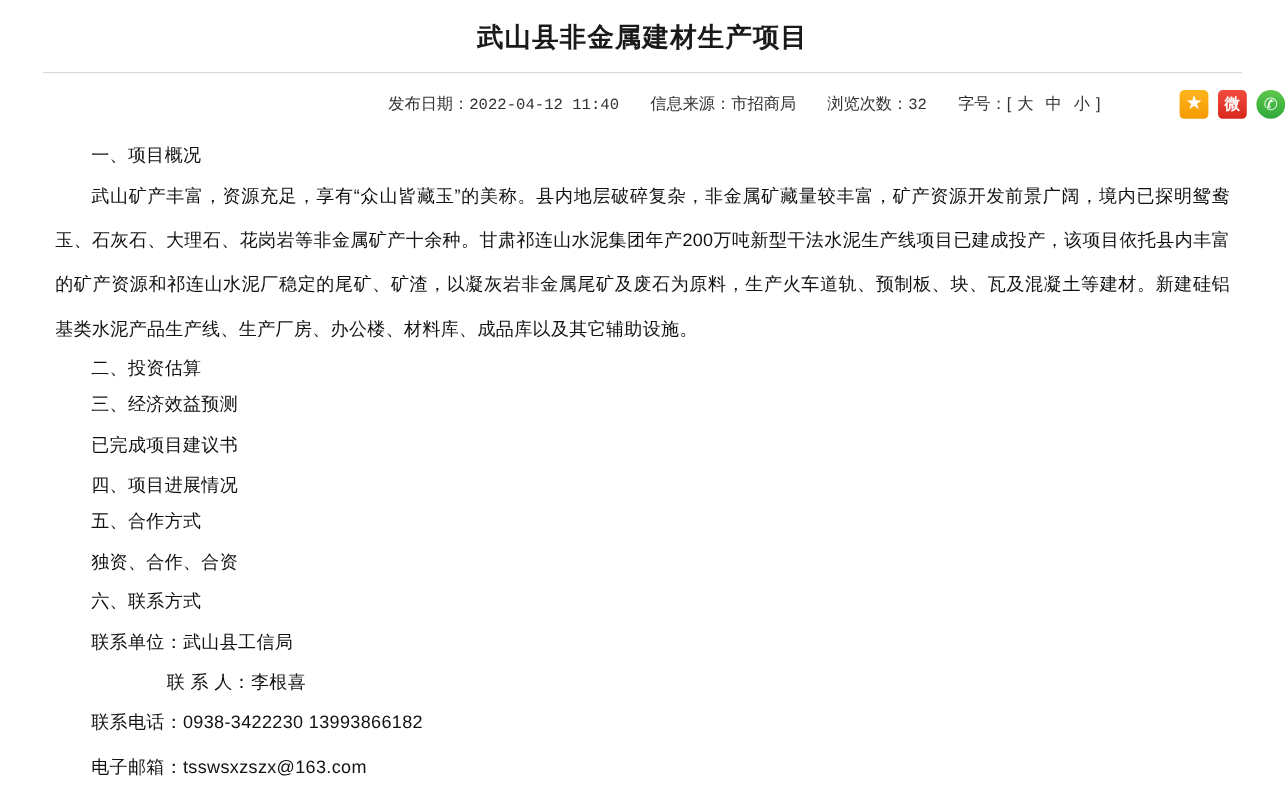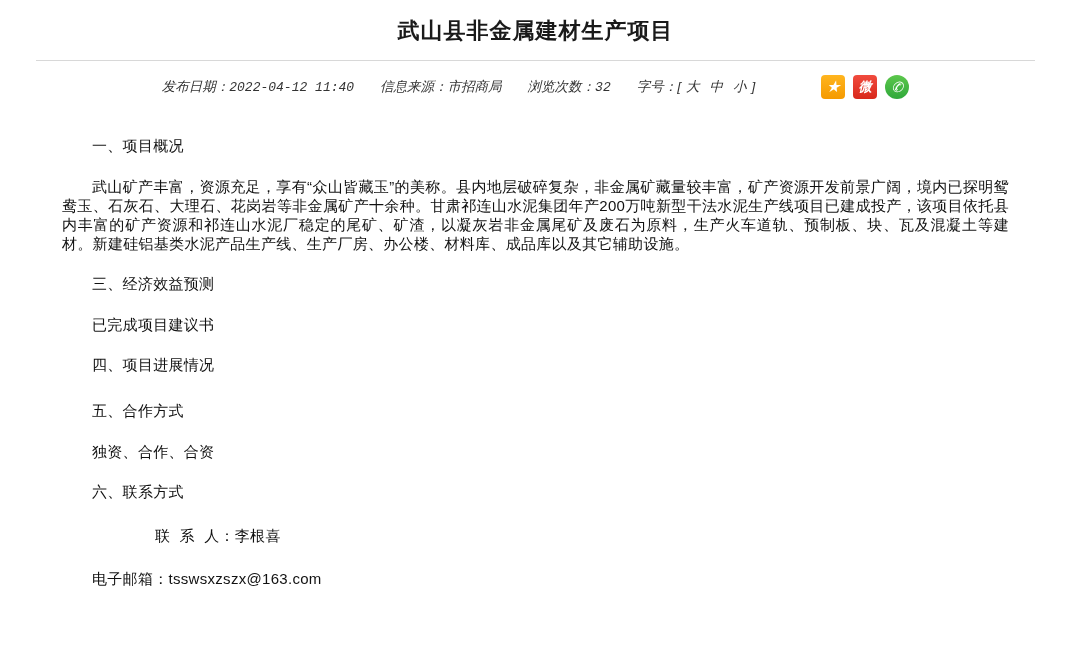--- a/index.html
+++ b/index.html
@@ -28,27 +28,26 @@
     padding: 16px 0 14px 0;
     letter-spacing: 1px;
   }
   .divider {
     border-top: 1px solid #d8d8d8;
     margin: 0 36px;
   }
   .meta-bar {
     display: flex;
     align-items: center;
-    justify-content: center;
+    justify-content: flex-end;
     gap: 26px;
     padding: 14px 0 10px 0;
     font-size: 13.5px;
     color: #333333;
     position: relative;
-    font-style: italic;
   }
   .meta-item {
     white-space: nowrap;
     font-family: "Liberation Sans", sans-serif;
   }
   .meta-item .val {
     font-family: "Liberation Mono", monospace;
     font-size: 13px;
     letter-spacing: 0px;
   }
@@ -114,31 +113,30 @@
     line-height: 24px;
     text-align: center;
   }
   .content {
     padding: 6px 46px 0 46px;
     font-size: 15px;
     line-height: 30px;
     color: #111111;
   }
   .para {
-    margin: 16px;
+    margin: 0;
     text-indent: 2em;
     text-align: justify;
     letter-spacing: 0.3px;
   }
   .para.body {
-    line-height: 19px;
+    line-height: 37px;
   }
   .para.indent4 {
     text-indent: 6.2em;
-    font-family: Liberation Mono, monospace;
   }
 </style>
 </head>
 <body>
 
 <div class="page">
 
   <div class="title">武山县非金属建材生产项目</div>
 
   <div class="divider"></div>
@@ -161,23 +159,26 @@
         </span>
       <span class="share-icon icon-wechat">
           <span class="glyph">✆</span>
         </span>
     </span>
   </div>
 
   <div class="content">
     <p class="para">一、项目概况</p>
     <p class="para body">武山矿产丰富，资源充足，享有“众山皆藏玉”的美称。县内地层破碎复杂，非金属矿藏量较丰富，矿产资源开发前景广阔，境内已探明鸳鸯玉、石灰石、大理石、花岗岩等非金属矿产十余种。甘肃祁连山水泥集团年产200万吨新型干法水泥生产线项目已建成投产，该项目依托县内丰富的矿产资源和祁连山水泥厂稳定的尾矿、矿渣，以凝灰岩非金属尾矿及废石为原料，生产火车道轨、预制板、块、瓦及混凝土等建材。新建硅铝基类水泥产品生产线、生产厂房、办公楼、材料库、成品库以及其它辅助设施。</p>
+    <p class="para">二、投资估算</p>
     <p class="para">三、经济效益预测</p>
     <p class="para body">已完成项目建议书</p>
     <p class="para">四、项目进展情况</p>
     <p class="para">五、合作方式</p>
     <p class="para body">独资、合作、合资</p>
     <p class="para">六、联系方式</p>
+    <p class="para body">联系单位：武山县工信局</p>
     <p class="para indent4">联 系 人：李根喜</p>
+    <p class="para body">联系电话：0938-3422230    13993866182</p>
     <p class="para body">电子邮箱：tsswsxzszx@163.com</p>
   </div>
 
 </div>
 
 </body></html>

